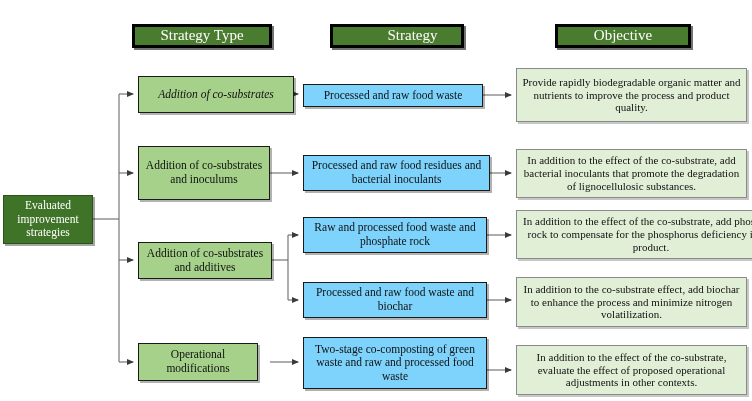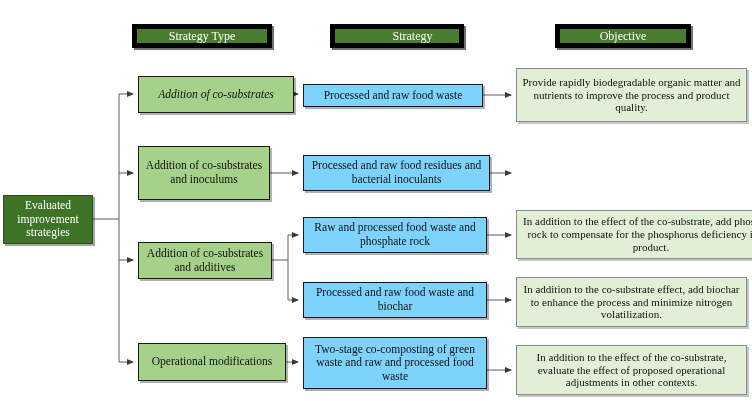--- a/index.html
+++ b/index.html
@@ -37,23 +37,23 @@
   }
   .node .lbl {
     display: block;
     width: 100%;
     padding: 0 4px;
     box-sizing: border-box;
   }
   
   .hdr {
     background: #4a7c2f;
-    border: 5px solid #000000;
+    border: 3px solid #000000;
     color: #ffffff;
-    font-size: 12px;
+    font-size: 15px;
     box-shadow: 2px 2px 0 rgba(0,0,0,0.55);
   }
   
   .root {
     background: #3e7328;
     border: 1.5px solid #2a5417;
     color: #ffffff;
     font-size: 11.5px;
     box-shadow: 2px 2px 0 rgba(0,0,0,0.35);
   }
@@ -143,21 +143,21 @@
   </div>
 
   <div class="node lvl1" style="left:138px; top:146px; width:132px; height:54px;">
     <span class="lbl">Addition of co-substrates and inoculums</span>
   </div>
 
   <div class="node lvl1" style="left:138px; top:242px; width:134px; height:37px;">
     <span class="lbl">Addition of co-substrates and additives</span>
   </div>
 
-  <div class="node lvl1" style="left:138px; top:343px; width:148px; height:38px;">
+  <div class="node lvl1" style="left:138px; top:343px; width:120px; height:38px;">
     <span class="lbl">Operational modifications</span>
   </div>
 
   <div class="node lvl2" style="left:303px; top:84px; width:180px; height:23px;">
     <span class="lbl">Processed and raw food waste</span>
   </div>
 
   <div class="node lvl2" style="left:303px; top:155px; width:187px; height:36px;">
     <span class="lbl">Processed and raw food residues and bacterial inoculants</span>
   </div>
@@ -171,20 +171,23 @@
   </div>
 
   <div class="node lvl2" style="left:303px; top:337px; width:184px; height:52px;">
     <span class="lbl">Two-stage co-composting of green waste and raw and processed food waste</span>
   </div>
 
   <div class="node lvl3" style="left:516px; top:68px; width:231px; height:54px;">
     <span class="lbl">Provide rapidly biodegradable organic matter and nutrients to improve the process and product quality.</span>
   </div>
 
+  <div class="node lvl3" style="left:516px; top:149px; width:231px; height:49px;">
+    <span class="lbl">In addition to the effect of the co-substrate, add bacterial inoculants that promote the degradation of lignocellulosic substances.</span>
+  </div>
 
   <div class="node lvl3" style="left:516px; top:210px; width:270px; height:49px;">
     <span class="lbl">In addition to the effect of the co-substrate, add phosphate rock to compensate for the phosphorus deficiency in the product.</span>
   </div>
 
   <div class="node lvl3" style="left:516px; top:277px; width:231px; height:50px;">
     <span class="lbl">In addition to the co-substrate effect, add biochar to enhance the process and minimize nitrogen volatilization.</span>
   </div>
 
   <div class="node lvl3" style="left:516px; top:345px; width:231px; height:50px;">

